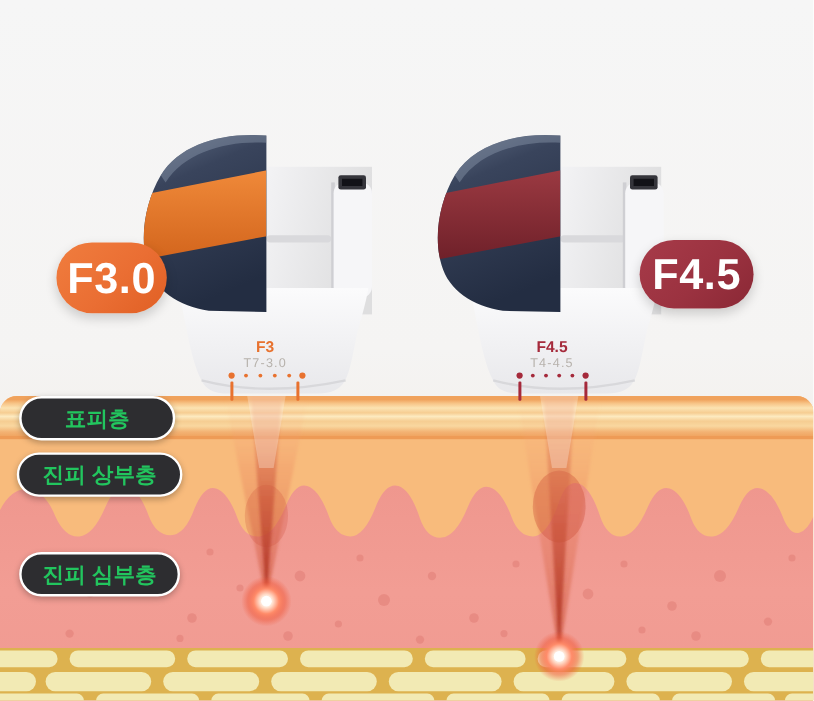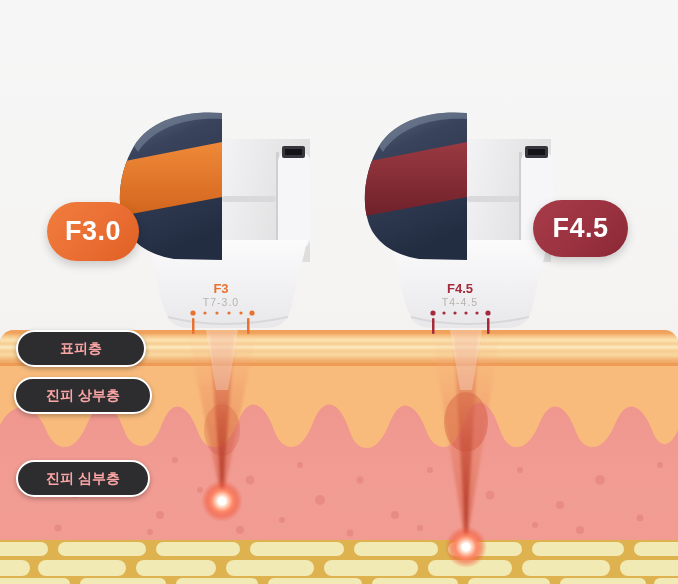--- a/index.html
+++ b/index.html
@@ -20,33 +20,33 @@
       #f0a25c 0px,#f0a25c 3px,#f7c385 6px,#fce3b2 10px,#f6cd92 14px,
       #fdeac0 17px,#f6cd92 21px,#f9d79f 25px,#f3b273 30px,#f0a764 33px);
   }
   .epi-divider{position:absolute;left:0;top:33px;width:100%;height:3px;background:#ee9b56;}
   .skin-svg{position:absolute;left:0;top:0;}
   
   .devices-svg{position:absolute;left:0;top:0;z-index:3;}
   
   .badge{
     position:absolute;z-index:5;display:flex;align-items:center;justify-content:center;
-    color:#fff;font-weight:bold;font-size:27px;letter-spacing:0.5px;
+    color:#fff;font-weight:bold;font-size:36px;letter-spacing:0.5px;
     box-shadow:0 4px 10px rgba(0,0,0,0.18);
   }
   .badge-left{left:47px;top:202px;width:92px;height:59px;border-radius:30px;
     background:linear-gradient(135deg,#f07d3e 0%,#ea6e33 55%,#e05f24 100%);}
   .badge-right{left:533px;top:200px;width:95px;height:57px;border-radius:29px;
     background:linear-gradient(135deg,#a73b49 0%,#9b3240 55%,#8a2835 100%);}
   
   .pill{
     position:absolute;z-index:6;box-sizing:border-box;height:37px;
     display:flex;align-items:center;justify-content:center;
     background:#2d2d30;border:2px solid #ffffff;border-radius:20px;
-    color:#fca5a5;font-weight:bold;font-size:14px;white-space:nowrap;
+    color:#22c55e;font-weight:bold;font-size:18px;white-space:nowrap;
     box-shadow:0 2px 5px rgba(0,0,0,0.28);
     text-align:center;
   }
   .pill-1{left:16px;top:330px;width:130px;}
   .pill-2{left:14px;top:377px;width:138px;}
   .pill-3{left:16px;top:460px;width:134px;}
   .pill-4{left:18px;top:539px;width:130px;}
 </style>
 </head>
 <body>

